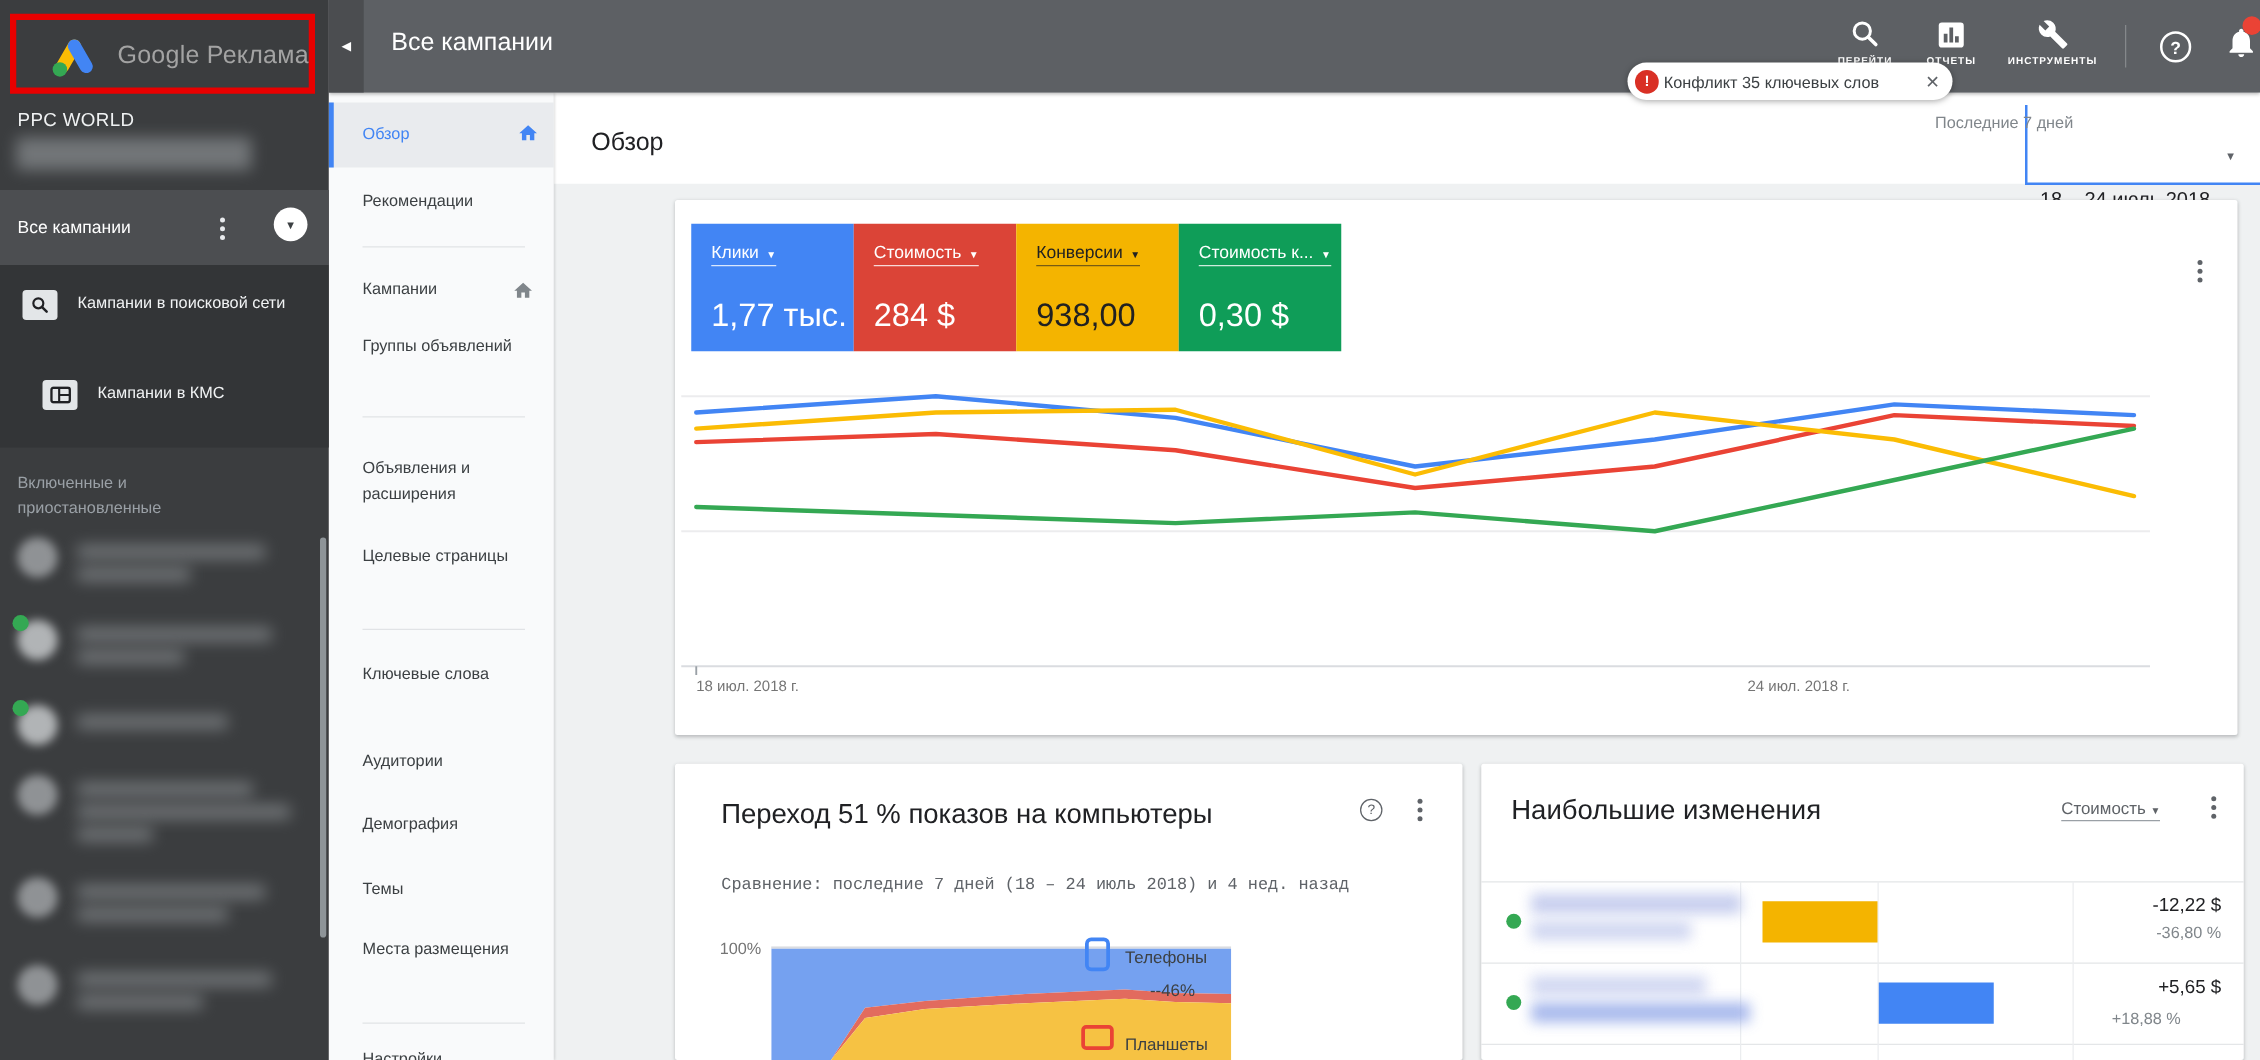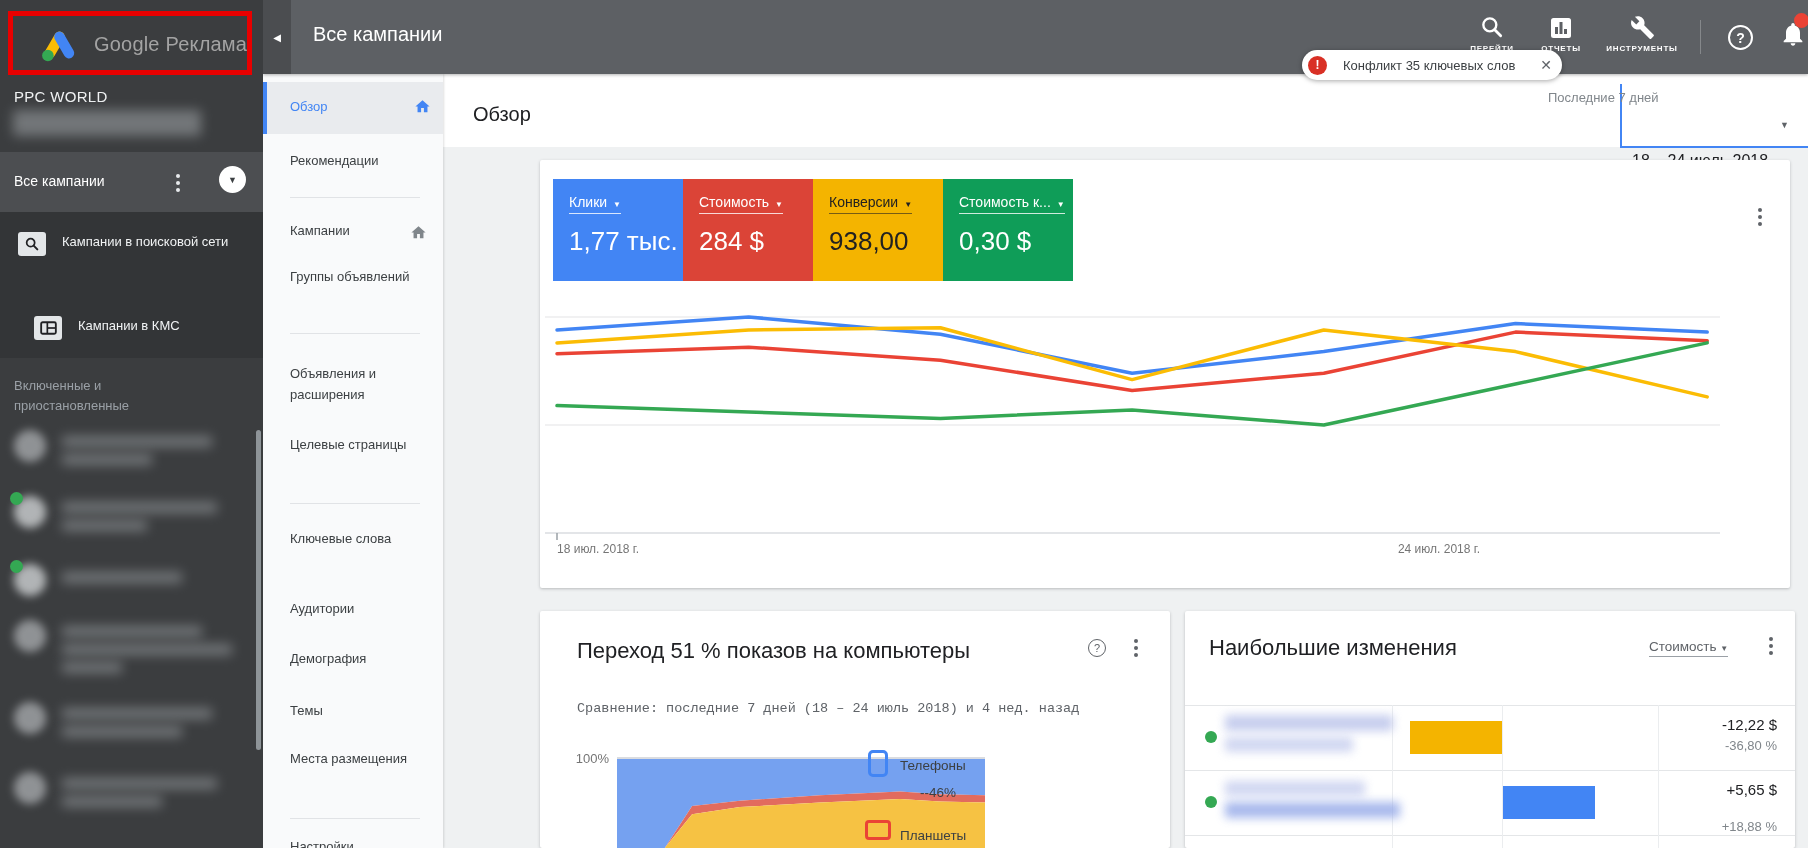--- a/index.html
+++ b/index.html
@@ -21,21 +21,21 @@
   .help-circle { left:1465px; top:25px; width:25px; height:25px; border:2px solid #fff; border-radius:50%;
                  color:#fff; font-size:14px; font-weight:700; display:flex; align-items:center; justify-content:center; cursor:pointer; }
   .bell { left:1516px; top:20px; cursor:pointer; }
   .bell-badge { left:1531px; top:13px; width:15px; height:15px; border-radius:50%; background:#ea4335; }
 
   
   .notif { left:1302px; top:50px; width:260px; height:30px; background:#fff; border-radius:15px;
            box-shadow:0 1px 5px rgba(0,0,0,.35); z-index:40; display:flex; align-items:center; padding:0 10px 0 6px; }
   .notif-ex { width:19px; height:19px; border-radius:50%; background:#d93025; color:#fff; font-size:12px;
               font-weight:700; display:flex; align-items:center; justify-content:center; flex:0 0 auto; }
-  .notif-text { font-size:13px; color:#3c4043; margin-left:16px; flex:1 1 auto; white-space:nowrap; }
+  .notif-text { font-size:13px; color:#3c4043; margin-left:4px; flex:1 1 auto; white-space:nowrap; }
   .notif-close { font-size:14px; color:#5f6368; cursor:pointer; padding-left:6px; }
 
   
   .sidebar { left:0; top:0; width:263px; height:848px; background:#3b3d3f; z-index:30; }
   .brand-text { font-size:20px; color:#a3a3a3; letter-spacing:.2px; }
   .red-box { left:8px; top:11px; width:244px; height:64px; border:5px solid #e80000; z-index:50; }
   .acct-name { left:14px; top:88px; font-size:15px; font-weight:500; color:#f1f3f4; letter-spacing:.3px; }
   .blur-bar { background:#85898c; filter:blur(6px); opacity:.75; border-radius:2px; }
   .sb-row { left:0; top:152px; width:263px; height:60px; background:#4c4e51; }
   .sb-row-label { left:14px; top:173px; font-size:14px; color:#fff; }
@@ -73,21 +73,21 @@
   .card { background:#fff; border-radius:2px; box-shadow:0 1px 3px rgba(60,64,67,.3); }
   .card-menu { color:#5f6368; }
   .card-menu i { background:#5f6368; }
 
   
   .chart-card { left:540px; top:160px; width:1250px; height:428px; }
   .metric-box { top:19px; width:130px; height:102px; padding:14px 0 0 16px; cursor:pointer; }
   .metric-label { font-size:14px; font-weight:500; display:inline-block; padding-bottom:3px;
                   border-bottom:1px solid rgba(255,255,255,.8); }
   .metric-label .mcaret { font-size:8px; margin-left:6px; }
-  .metric-value { font-size:26px; margin-top:12px; }
+  .metric-value { font-size:26px; margin-top:24px; }
   .axis-label { top:382px; font-size:12px; color:#757575; }
 
   
   .bl-card { left:540px; top:611px; width:630px; height:237px; }
   .br-card { left:1185px; top:611px; width:610px; height:237px; }
   .card-title { font-size:22px; color:#202124; }
   .card-subtitle { font-size:13.5px; color:#5f6368; }
   .help-icon { width:18px; height:18px; border:1.5px solid #5f6368; border-radius:50%; color:#5f6368;
                font-size:11px; display:inline-flex; align-items:center; justify-content:center; cursor:pointer; }
   .pct-label { font-size:13px; color:#757575; }
@@ -188,21 +188,21 @@
       <div style="display:flex; gap:16px;">
         <div class="sb-type-icon">
           <svg width="16" height="16" viewBox="0 0 24 24">
               <circle cx="10" cy="10" r="6" fill="none" stroke="#202124" stroke-width="2.6"></circle>
               <line x1="14.5" y1="14.5" x2="20" y2="20" stroke="#202124" stroke-width="3" stroke-linecap="round"></line>
             </svg>
         </div>
         <div class="sb-type-label">Кампании в поисковой сети</div>
       </div>
     </div>
-    <div class="abs" style="left:18px; top:104px;padding-left:16px;">
+    <div class="abs" style="left:18px; top:92px;padding-left:16px;">
       <div style="display:flex; gap:16px;">
         <div class="sb-type-icon">
           <svg width="17" height="14" viewBox="0 0 22 18">
               <rect x="1.5" y="1.5" width="19" height="15" rx="2" fill="none" stroke="#202124" stroke-width="2.4"></rect>
               <line x1="9.5" y1="1.5" x2="9.5" y2="16.5" stroke="#202124" stroke-width="2.2"></line>
               <line x1="9.5" y1="9" x2="20.5" y2="9" stroke="#202124" stroke-width="2.2"></line>
             </svg>
         </div>
         <div class="sb-type-label">Кампании в КМС</div>
       </div>
@@ -372,15 +372,15 @@
     <div class="abs chg-value" style="left:472px; top:105px;">-12,22 $</div>
     <div class="abs chg-pct" style="left:472px; top:127px;">-36,80 %</div>
   </div>
 
   <div>
     <div class="abs green-dot" style="left:20px; top:185px; width:12px; height:12px;"></div>
     <div class="abs name-blur" style="left:40px; top:170px; width:140px; height:15px; background:#c5cdee;"></div>
     <div class="abs name-blur" style="left:40px; top:191px; width:175px; height:16px; background:#93a8e8;"></div>
     <div class="abs change-bar" style="top: 175px; background: rgb(66, 133, 244); width: 92px; left: 318px;"></div>
     <div class="abs chg-value" style="left:472px; top:170px;">+5,65 $</div>
-    <div class="abs chg-pct" style="left:472px; top:208px;">+18,88 %</div>
+    <div class="abs chg-pct" style="left:472px; top:196px;text-align:center;">+18,88 %</div>
   </div>
 </div>
 
 </body></html>

